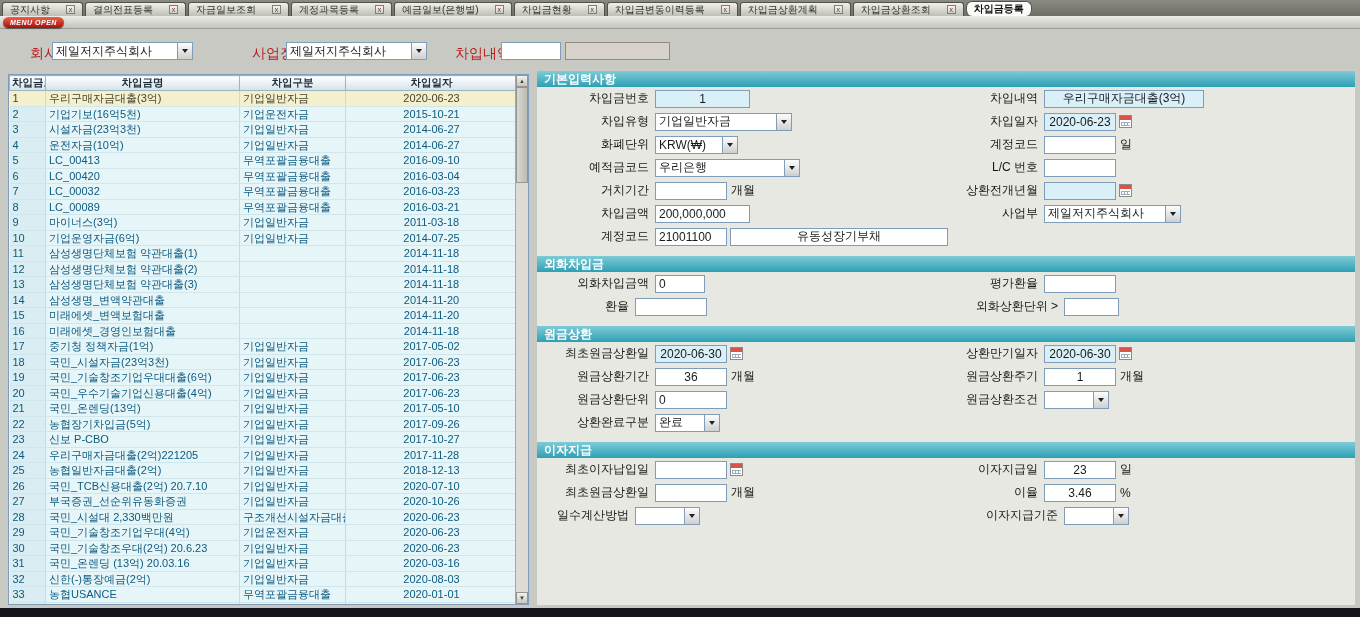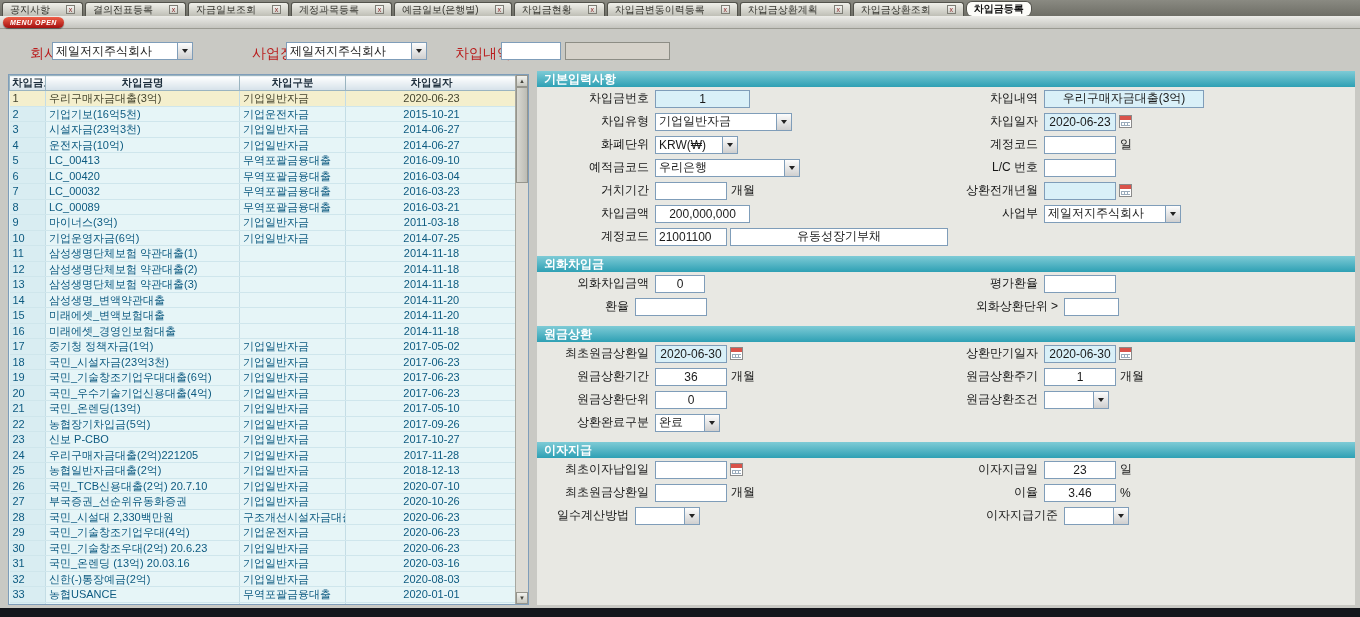--- a/index.html
+++ b/index.html
@@ -26,21 +26,21 @@
                    font-style:italic; border-radius:6px; line-height:11px; letter-spacing:.5px;
                    box-shadow:0 1px 1px rgba(0,0,0,.45); }
 
   
   .filterbar { position:absolute; top:29px; left:0; right:0; height:44px; }
   .filterbar .flabel { position:absolute; top:16px; font-size:14px; color:#b91c1c; }
   .inp { height:18px; border:1px solid #7f9db9; background:#fff; font:12px "Liberation Sans",sans-serif;
          padding:0 3px; color:#1a1a1a; }
   .inp.ro { background:#d9f0f8; }
   .inp.dis { background:#d6d2ca; border-color:#8d8d85; }
-  .center { text-align:center; } .right { text-align:center; }
+  .center { text-align:center; } .right { text-align:left; }
   .combo { display:inline-flex; align-items:center; }
   .combo-btn { width:16px; height:18px; border:1px solid #7f9db9; margin-left:-1px;
                background:linear-gradient(#fdfdfd,#cfcfcf); display:flex; align-items:center; justify-content:center; }
   .arr { width:0; height:0; border-left:3px solid transparent; border-right:3px solid transparent; border-top:4px solid #222; }
   .w50{width:50px} .w55{width:55px} .w60{width:60px} .w68{width:68px} .w72{width:72px} .w95{width:95px}
   .w105{width:105px} .w122{width:122px} .w126{width:126px} .w130{width:130px} .w160{width:160px} .w218{width:218px}
   .fb-company { position:absolute; left:52px;  top:13px; }
   .fb-site    { position:absolute; left:286px; top:13px; }
   .fb-l1 { left:30px; }  .fb-l2 { left:252px; }  .fb-l3 { left:455px; }
   .fb-desc1 { position:absolute; left:501px; top:13px; }

